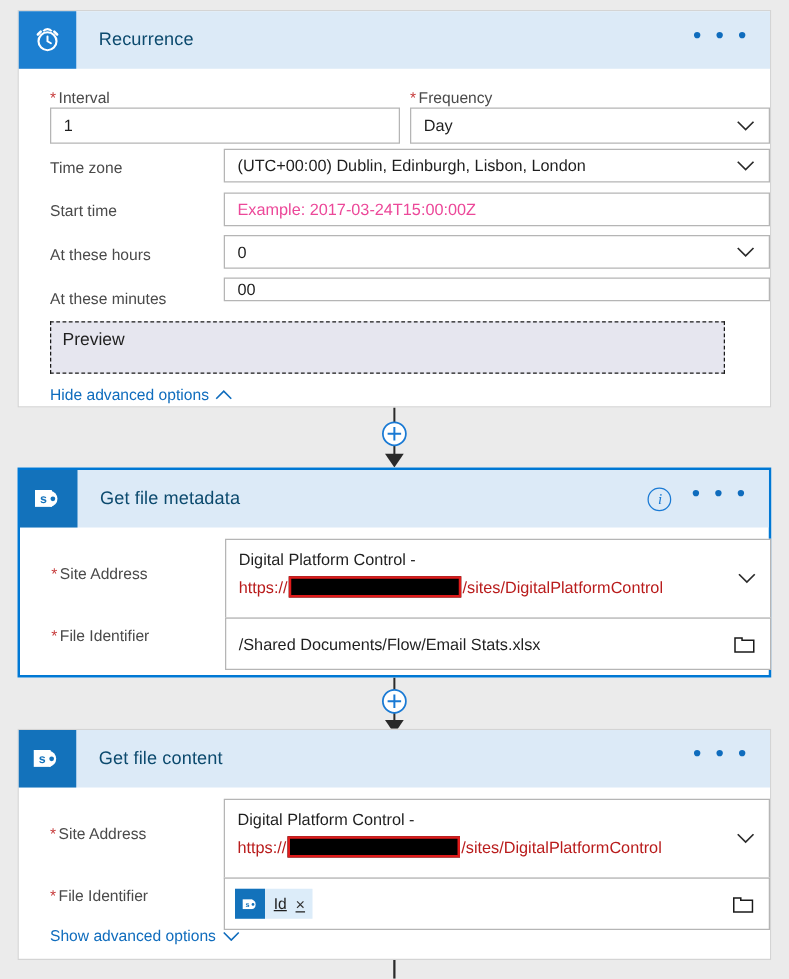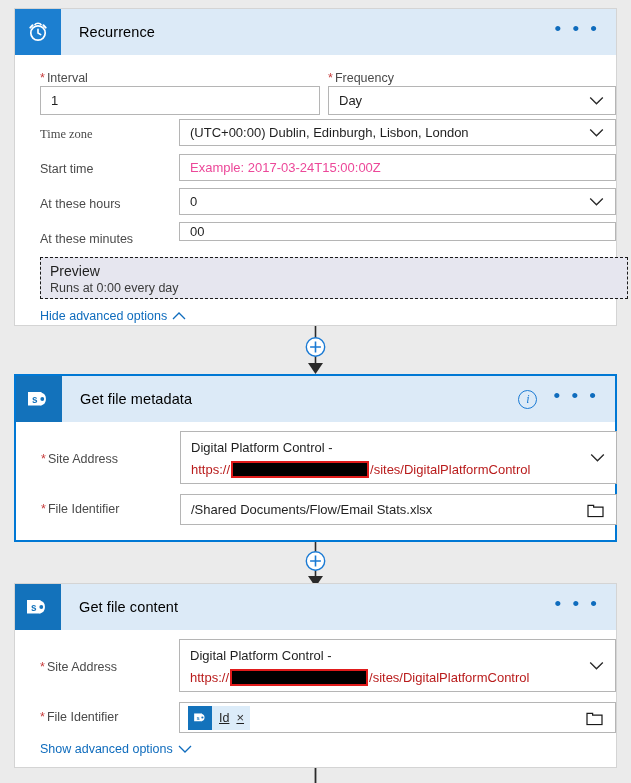--- a/index.html
+++ b/index.html
@@ -51,21 +51,21 @@
     display: flex;
     align-items: center;
     justify-content: center;
   }
   .card-header .icon-tile.sp {
     background: #1372bb;
   }
   .card-title {
     margin-left: 18px;
     font-size: 14.5px;
-    color: #000000;
+    color: #0c4a6e;
     letter-spacing: .1px;
   }
   .header-actions {
     position: absolute;
     right: 10px;
     top: 0;
     height: 46px;
     display: flex;
     align-items: center;
     gap: 10px;
@@ -143,34 +143,34 @@
   }
 
   
   #card-recurrence { top: 8px; height: 318px; }
 
   .r-interval-lbl { position: absolute; left: 25px; top: 62px; }
   .r-interval-fld { position: absolute; left: 25px; top: 77px; width: 280px; height: 29px; }
   .r-freq-lbl     { position: absolute; left: 313px; top: 62px; }
   .r-freq-fld     { position: absolute; left: 313px; top: 77px; width: 288px; height: 29px; }
 
-  .r-tz-lbl   { position: absolute; left: 25px; top: 118px; font-family: Liberation Serif, serif; }
+  .r-tz-lbl   { position: absolute; left: 25px; top: 118px; }
   .r-tz-fld   { position: absolute; left: 164px; top: 110px; width: 437px; height: 27px; }
   .r-st-lbl   { position: absolute; left: 25px; top: 153px; }
   .r-st-fld   { position: absolute; left: 164px; top: 145px; width: 437px; height: 27px; }
   .r-ah-lbl   { position: absolute; left: 25px; top: 188px; }
   .r-ah-fld   { position: absolute; left: 164px; top: 179px; width: 437px; height: 27px; }
   .r-am-lbl   { position: absolute; left: 25px; top: 223px; }
   .r-am-fld   { position: absolute; left: 164px; top: 213px; width: 437px; height: 19px; }
 
   .preview-box {
     position: absolute;
     left: 25px;
     top: 248px;
-    width: 588px;
+    width: 540px;
     height: 42px;
     background: #e6e6ef;
     border: 1.5px dashed #1a1a1a;
     box-sizing: border-box;
     padding: 4px 0 0 9px;
   }
   .preview-title { font-size: 14px; color: #1f1f1f; line-height: 18px; }
   .preview-sub { font-size: 12.5px; color: #3a3a3a; line-height: 17px; }
 
   .adv-link {
@@ -187,38 +187,38 @@
 
   
   #card-get-file-metadata { top: 374px; height: 168px; }
   #card-get-file-content  { top: 583px; height: 185px; }
 
   .sa-lbl { position: absolute; left: 25px; }
   .sa-fld {
     position: absolute;
     left: 164px;
     width: 437px;
-    height: 53px;
+    height: 64px;
     display: block;
     padding: 5px 24px 0 10px;
   }
   .sa-line1 { font-size: 13px; color: #1f1f1f; line-height: 21px; }
   .sa-line2 { font-size: 13px; color: #b91c1c; line-height: 23px; display: flex; align-items: center; }
   .redaction {
     display: inline-block;
     background: #000000;
     border: 2px solid #e01b1b;
     height: 17px;
     width: 138px;
     vertical-align: middle;
     margin: 0 1px;
     box-sizing: border-box;
   }
   .fi-lbl { position: absolute; left: 25px; }
-  .fi-fld { position: absolute; left: 164px; width: 437px; height: 31px; }
+  .fi-fld { position: absolute; left: 164px; width: 437px; height: 42px; }
 
   
   .token {
     display: inline-flex;
     align-items: center;
     background: #dcecf9;
     height: 24px;
     padding: 0 6px 0 0;
     gap: 7px;
     font-size: 12.5px;
@@ -307,21 +307,20 @@
         </svg>
       </div>
 
       <div class="lbl r-am-lbl">At these minutes</div>
       <div class="field r-am-fld">
         <span>00</span>
       </div>
 
       <div class="preview-box">
         <div class="preview-title">Preview</div>
-        <div class="preview-sub">Runs at 0:00 every day</div>
       </div>
 
       <div class="adv-link" id="recurrence-adv">
         <span>Hide advanced options</span>
         <svg width="14" height="8" viewBox="0 0 14 8">
           <path d="M1 7 L7 1 L13 7" fill="none" stroke="#0f6cbd" stroke-width="1.3"></path>
         </svg>
       </div>
 
     </div>

